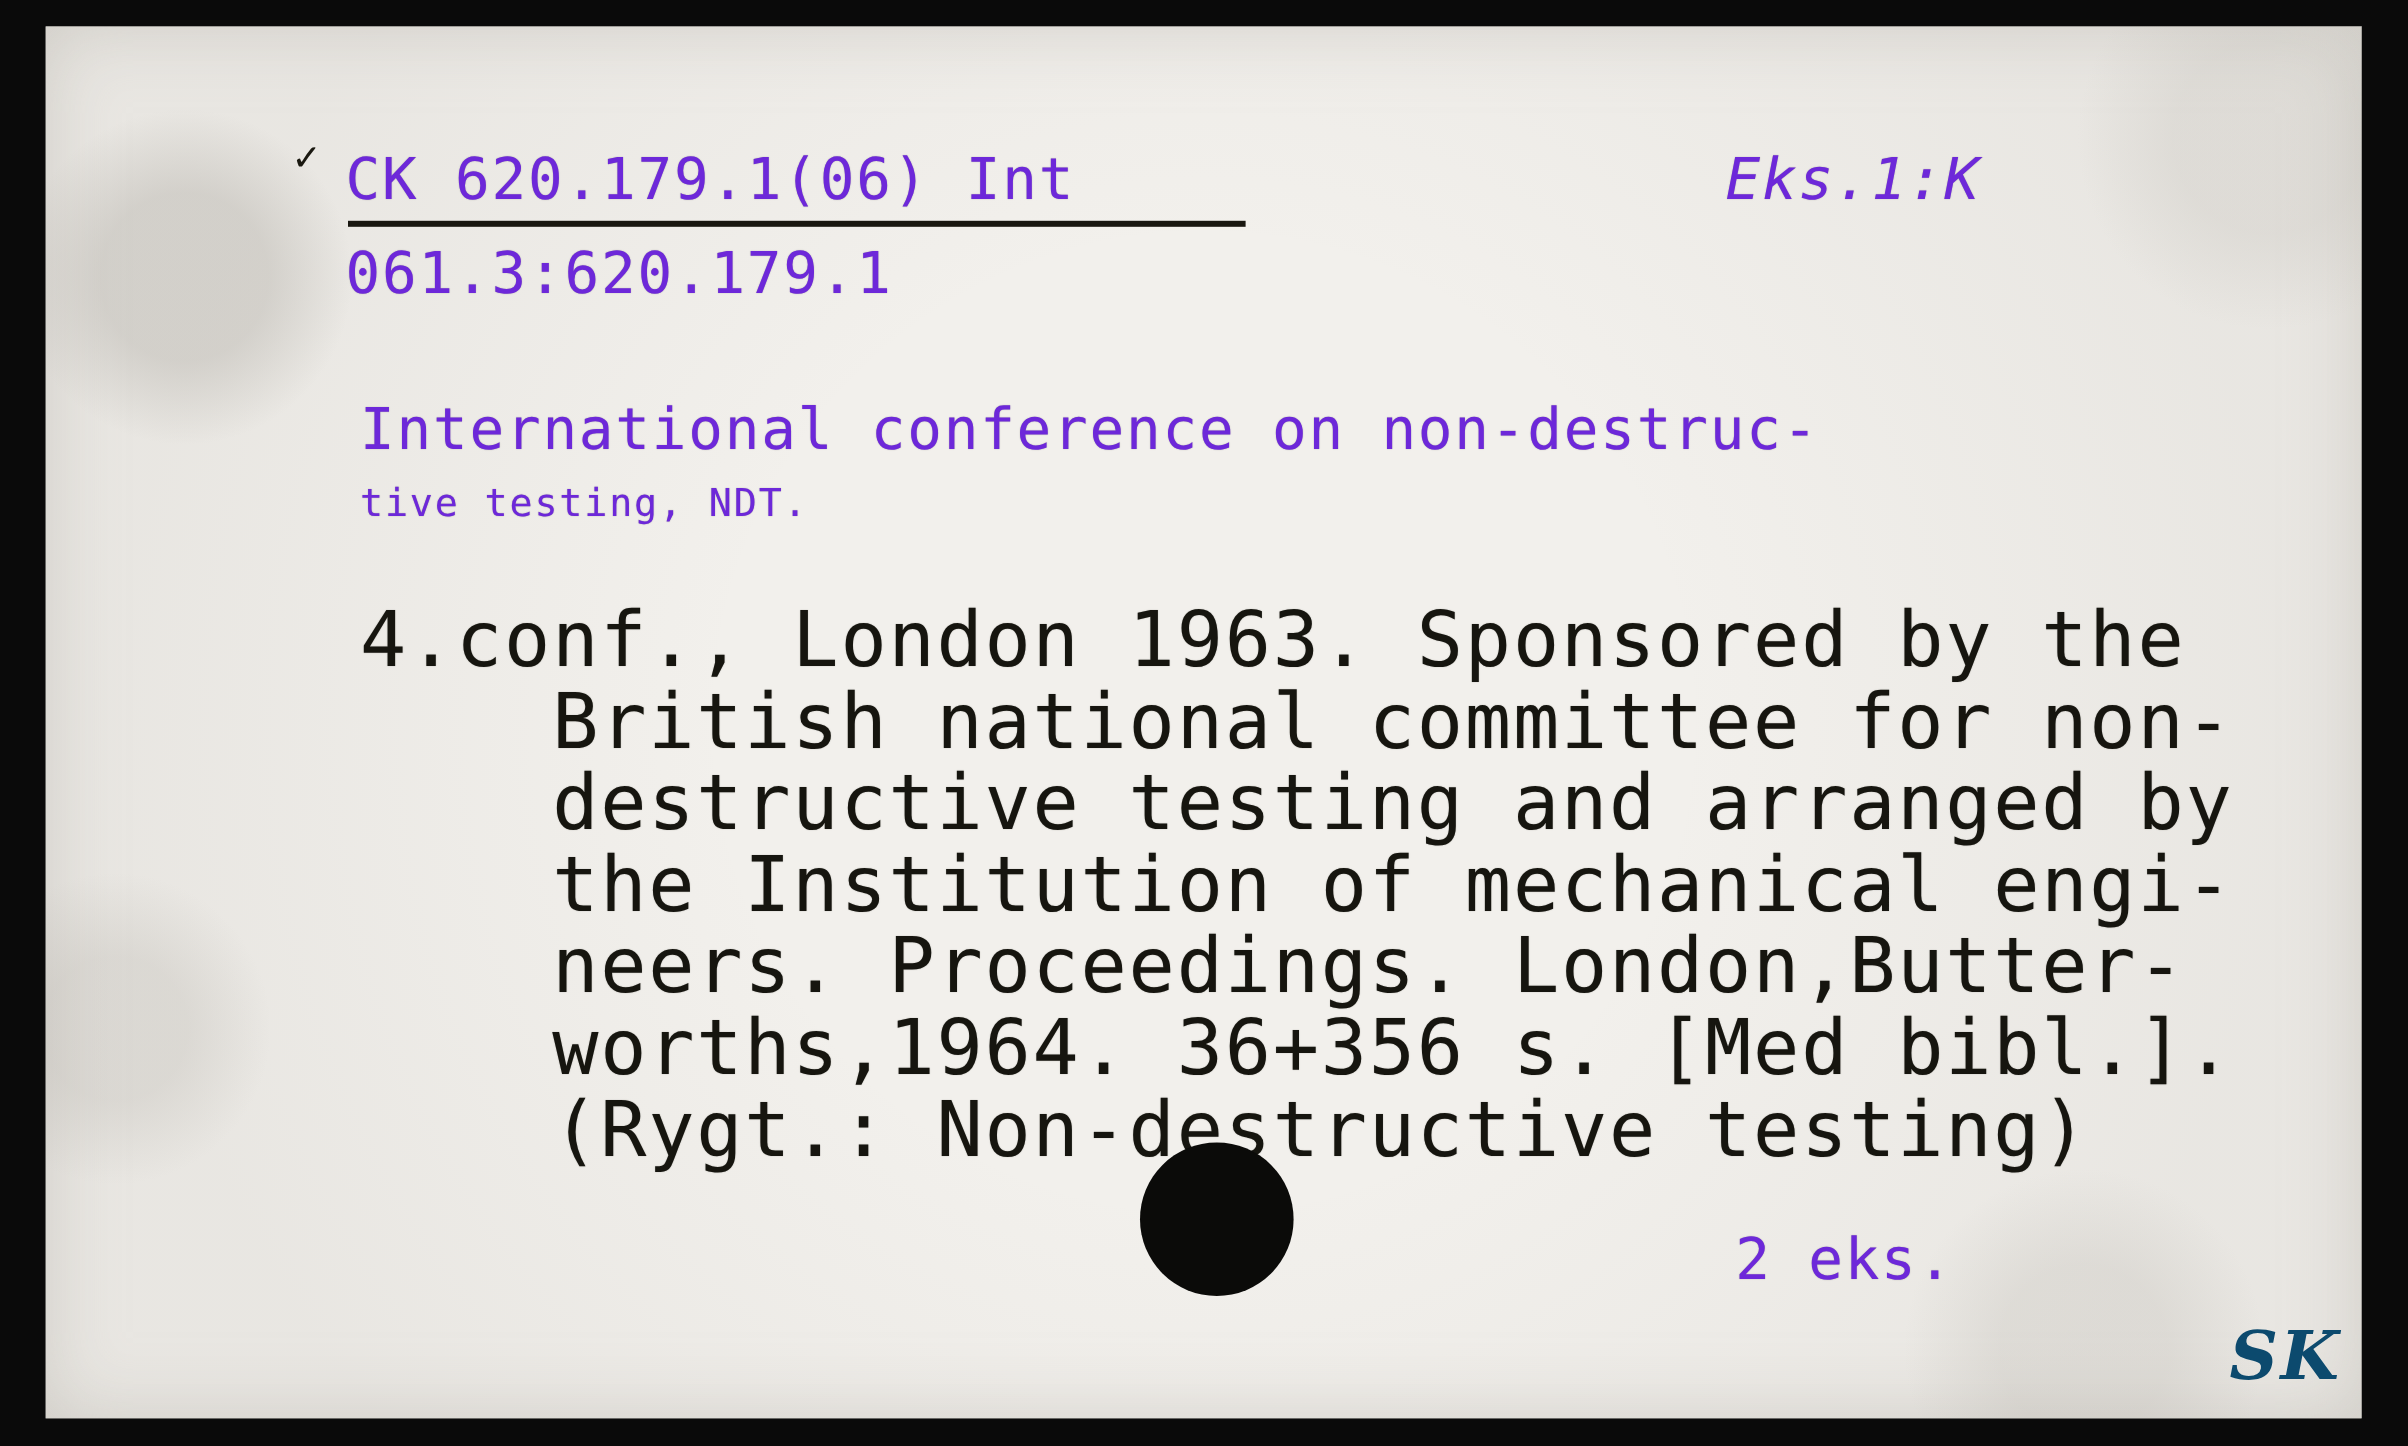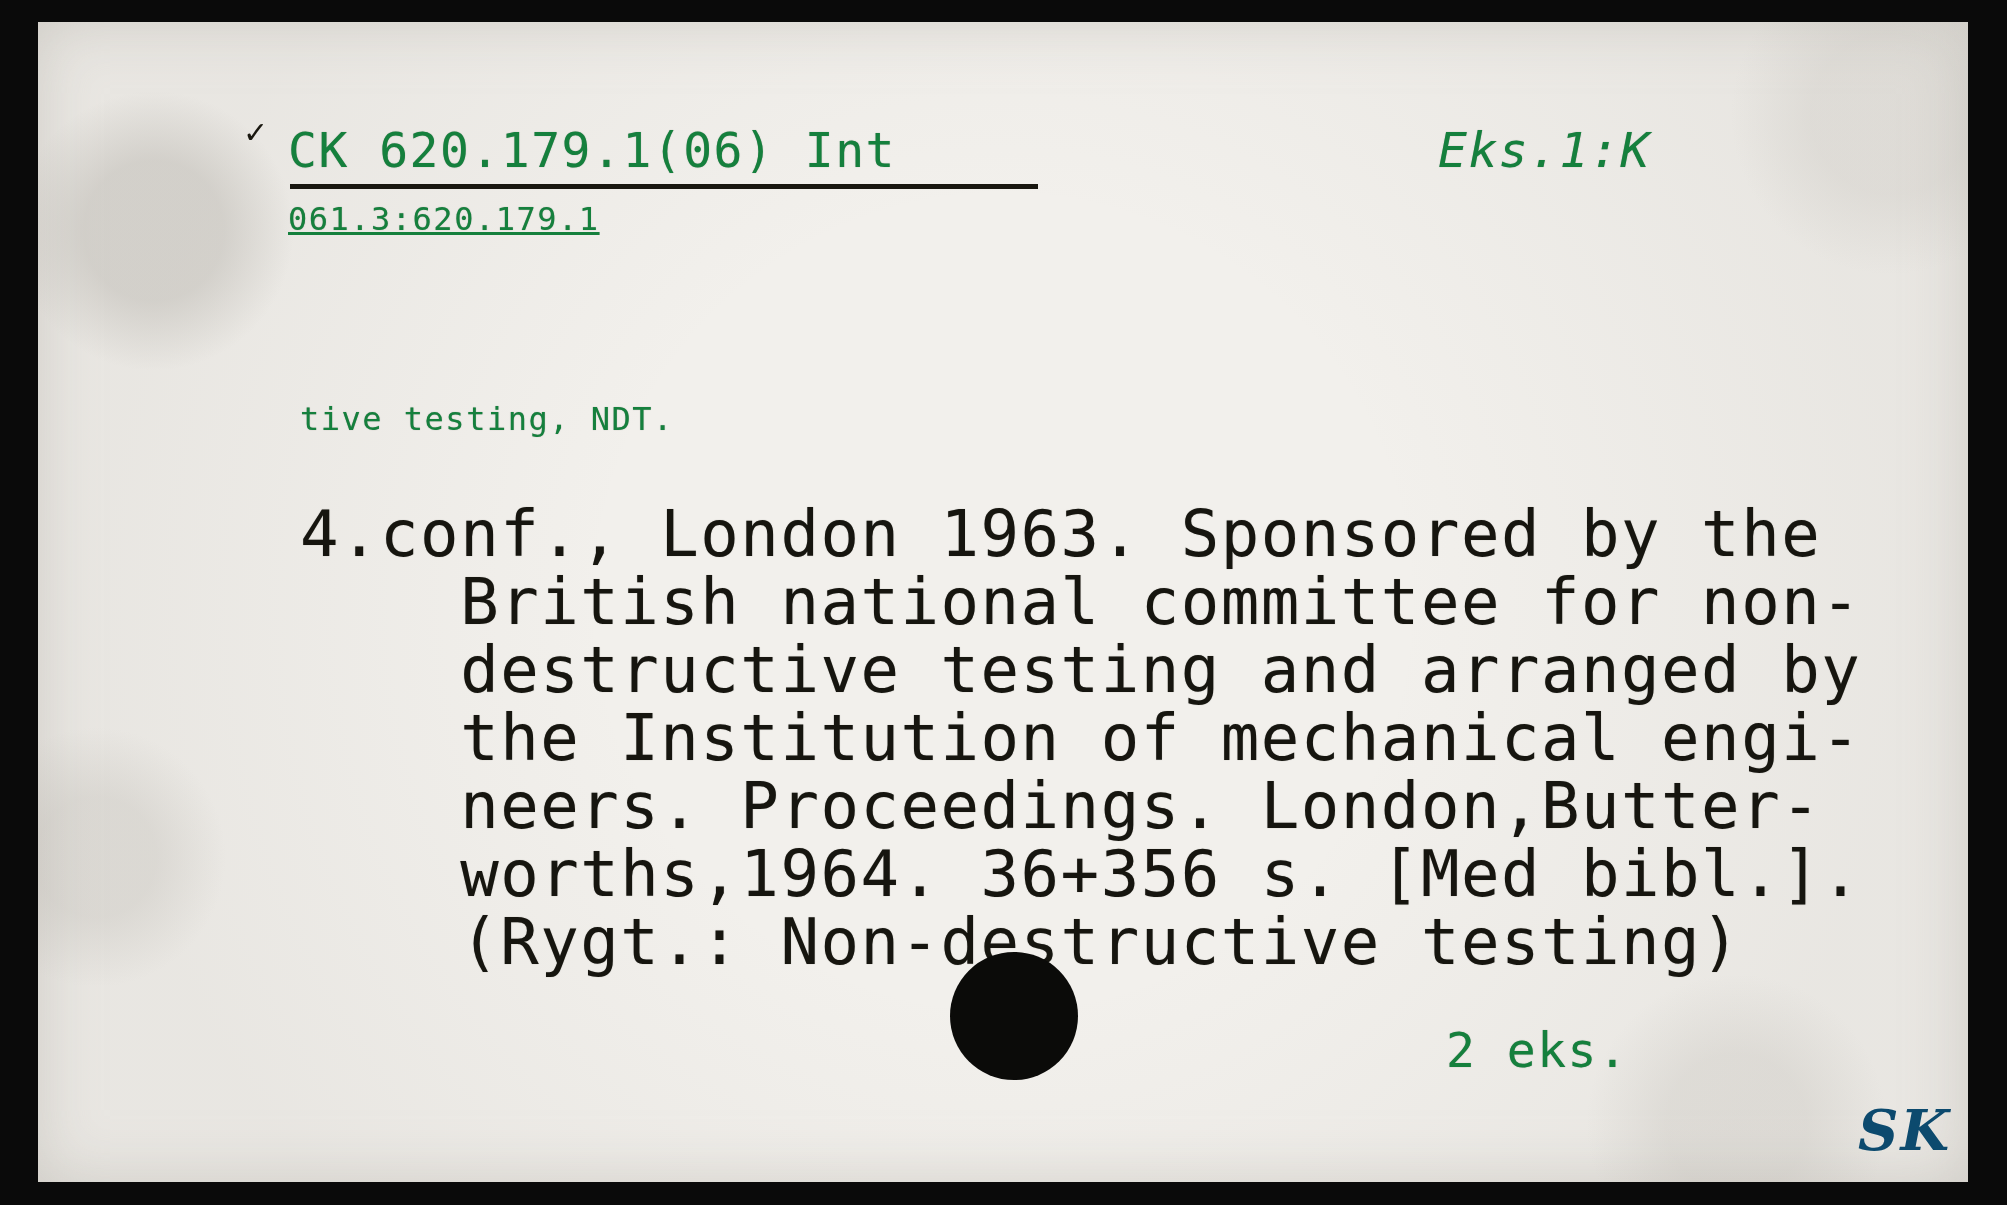--- a/index.html
+++ b/index.html
@@ -43,21 +43,21 @@
       radial-gradient(circle at 6% 18%, rgba(160,156,148,0.30) 0 70px, rgba(0,0,0,0) 140px),
       radial-gradient(circle at 3% 72%, rgba(170,166,158,0.22) 0 60px, rgba(0,0,0,0) 130px),
       radial-gradient(circle at 96% 8%, rgba(175,171,163,0.18) 0 80px, rgba(0,0,0,0) 160px),
       radial-gradient(circle at 88% 95%, rgba(175,171,163,0.20) 0 70px, rgba(0,0,0,0) 150px),
       radial-gradient(circle at 50% 50%, rgba(255,255,255,0.0) 0 400px, rgba(150,146,138,0.10) 900px);
     pointer-events: none;
   }
 
   .typed {
     position: absolute;
-    color: #15803d;
+    color: #6d28d9;
     font-family: "DejaVu Sans Mono", "Liberation Mono", monospace;
     white-space: pre;
     letter-spacing: 1.5px;
     text-shadow: 0 0 1px rgba(30,28,20,0.35);
   }
 
   
   #checkmark {
     position: absolute;
     left: 205px;
@@ -79,22 +79,21 @@
     position: absolute;
     left: 252px;
     top: 162px;
     width: 748px;
     height: 5px;
     background: #191710;
   }
   #classmark-second {
     left: 250px;
     top: 178px;
-    font-size: 32px;
-    text-decoration: underline;
+    font-size: 48px;
   }
   #copy-note {
     left: 1400px;
     top: 100px;
     font-size: 48px;
     font-style: italic;
   }
 
   
   #title-line-1 {
@@ -160,20 +159,21 @@
   <div id="card">
 
     <span id="checkmark" class="">✓</span>
 
     <div id="classmark-main" class="typed">CK 620.179.1(06) Int</div>
     <div id="classmark-rule"></div>
     <div id="classmark-second" class="typed">061.3:620.179.1</div>
 
     <div id="copy-note" class="typed">Eks.1:K</div>
 
+    <div id="title-line-1" class="typed">International conference on non-destruc-</div>
     <div id="title-line-2" class="typed">tive testing, NDT.</div>
 
     <div id="body-block">4.conf., London 1963. Sponsored by the
     British national committee for non-
     destructive testing and arranged by
     the Institution of mechanical engi-
     neers. Proceedings. London,Butter-
     worths,1964. 36+356 s. [Med bibl.].
     (Rygt.: Non-destructive testing)</div>
 

